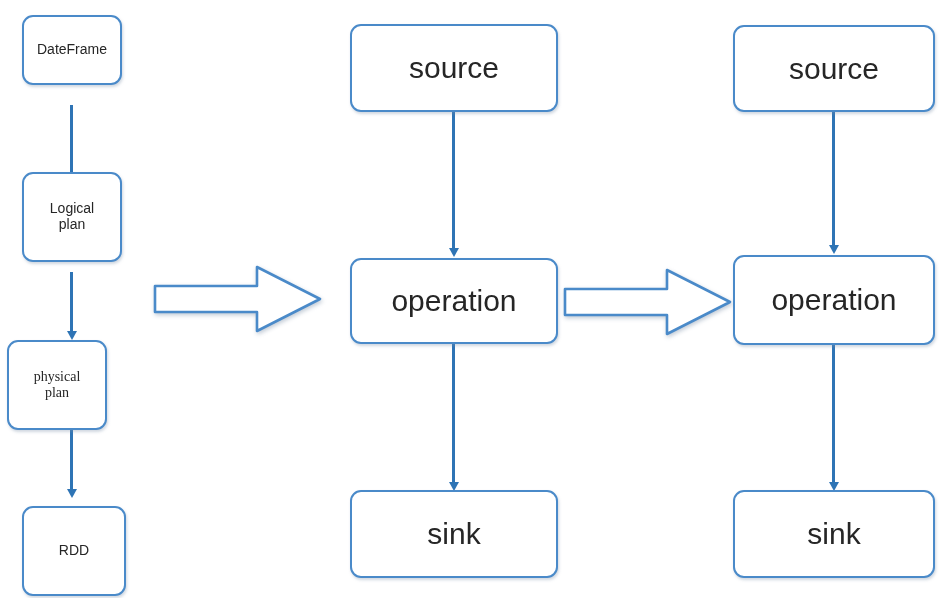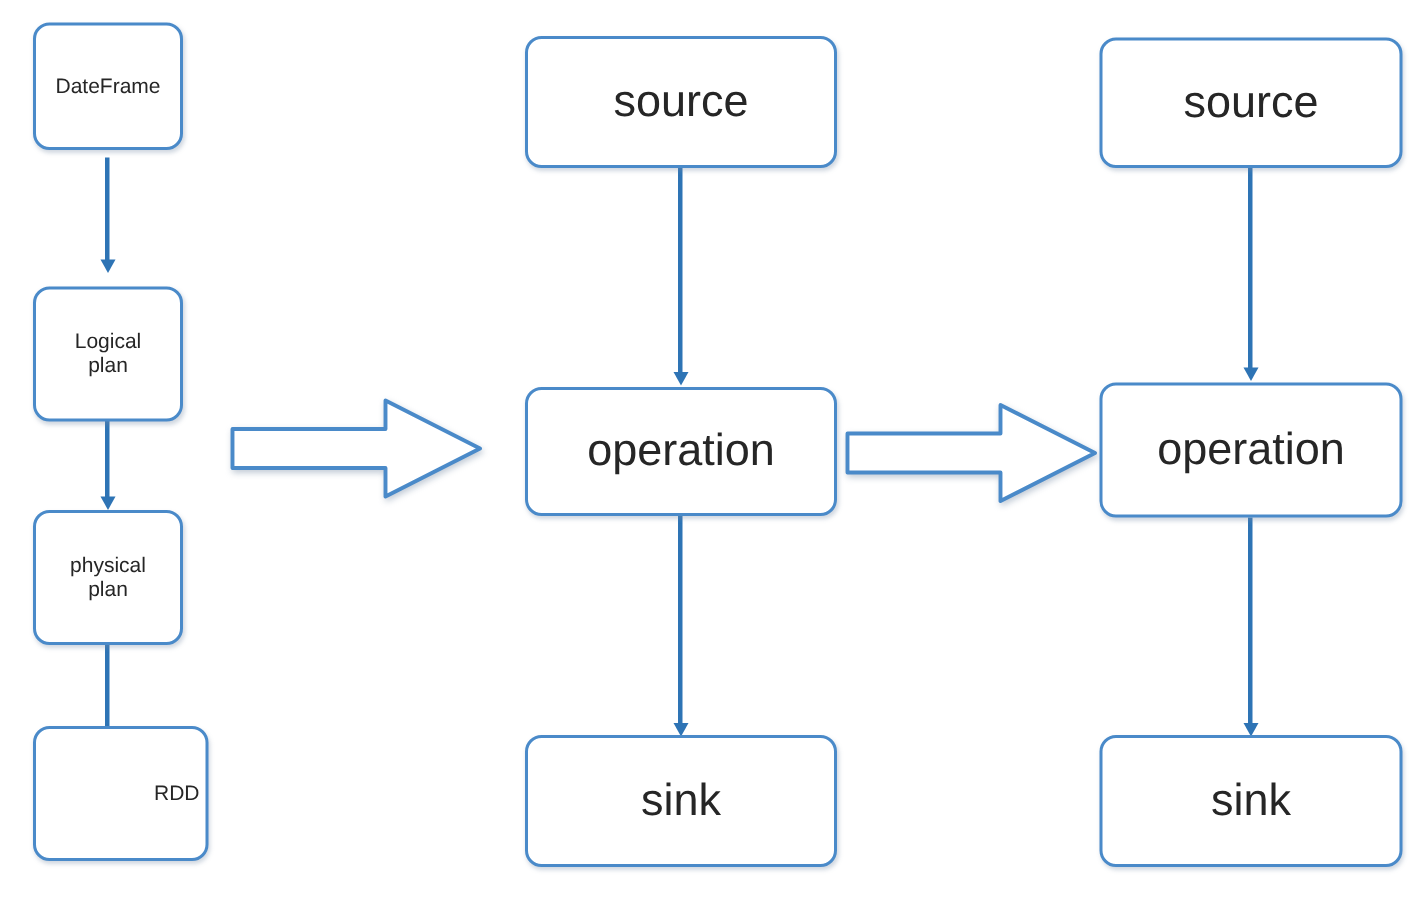--- a/index.html
+++ b/index.html
@@ -75,50 +75,50 @@
   }
   .block-arrow svg { display: block; }
 </style>
 </head>
 <body>
 
 <div id="canvas">
 
   <div class="col-left">
 
-    <div class="node small" style="left:22px; top:15px; width:100px; height:85px;">
+    <div class="node small" style="left:22px; top:15px; width:100px; height:70px;">
       <span class="label">DateFrame</span>
     </div>
 
     <div class="connector" style="left:70px; top:105px; width:3px; height:77px;">
       <div class="shaft" style="height:69px;"></div>
       <div class="head" style="top:68px;"></div>
     </div>
 
-    <div class="node small" style="left:22px; top:191px; width:100px; height:90px;">
+    <div class="node small" style="left:22px; top:172px; width:100px; height:90px;">
       <span class="label">Logical
 plan</span>
     </div>
 
     <div class="connector" style="left:70px; top:272px; width:3px; height:70px;">
       <div class="shaft" style="height:60px;"></div>
       <div class="head" style="top:59px;"></div>
     </div>
 
-    <div class="node small" style="left:22px; top:340px; width:100px; height:90px;">
+    <div class="node small" style="left:7px; top:340px; width:100px; height:90px;font-family:Liberation Serif, serif;">
       <span class="label">physical
 plan</span>
     </div>
 
     <div class="connector" style="left:70px; top:430px; width:3px; height:70px;">
       <div class="shaft" style="height:60px;"></div>
       <div class="head" style="top:59px;"></div>
     </div>
 
-    <div class="node small" style="left:22px; top:484px; width:117px; height:90px;justify-content:flex-end;">
+    <div class="node small" style="left:22px; top:506px; width:104px; height:90px;">
       <span class="label">RDD</span>
     </div>
   </div>
 
   <div class="block-arrow" style="left:153px; top:264px; width:170px; height:70px;">
     <svg width="170" height="70" viewBox="0 0 170 70" xmlns="http://www.w3.org/2000/svg">
       <polygon points="2,22 104,22 104,3 167,35 104,67 104,48 2,48" fill="#ffffff" stroke="#4a8ac9" stroke-width="2.6" stroke-linejoin="round"></polygon>
     </svg>
   </div>
 

